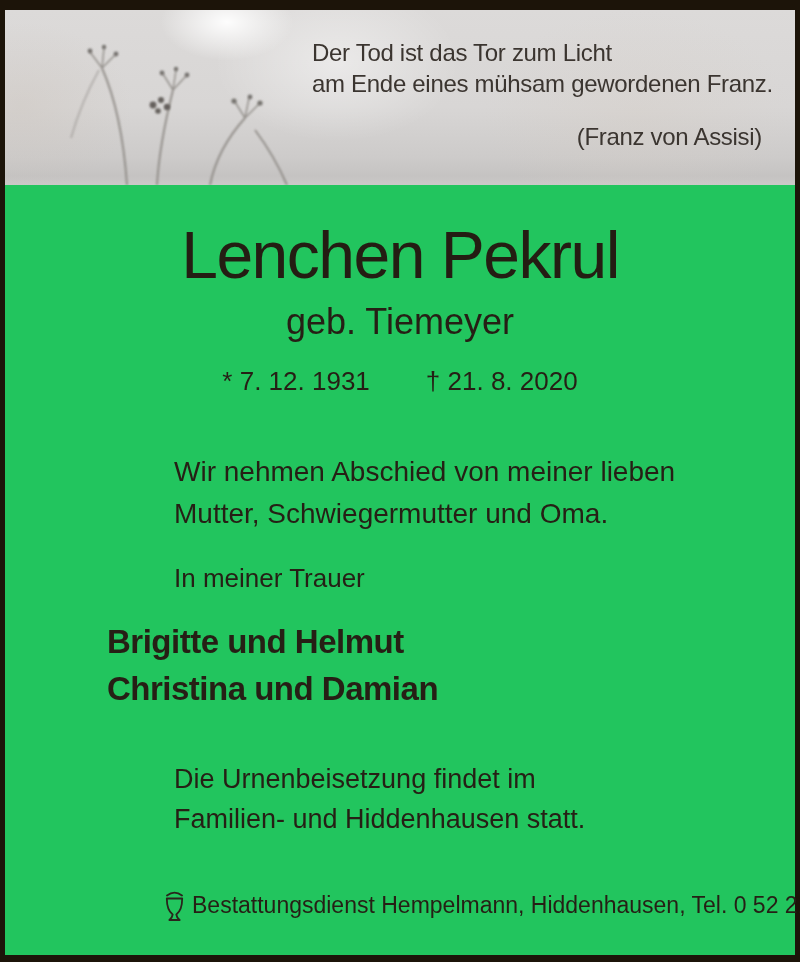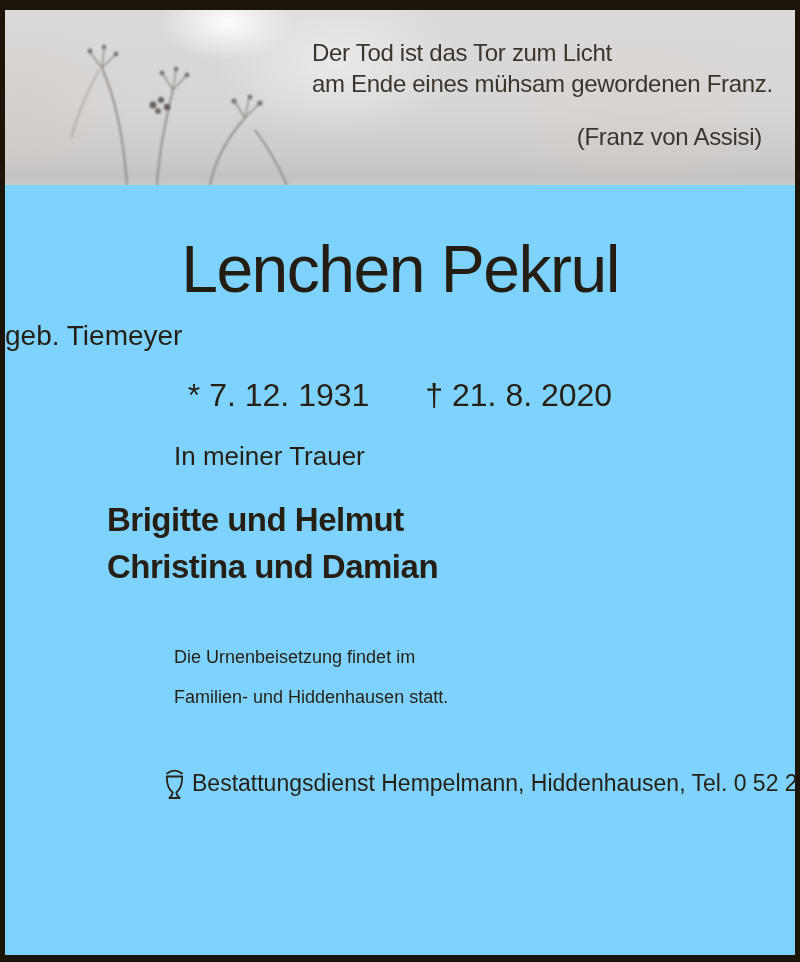--- a/index.html
+++ b/index.html
@@ -2,21 +2,21 @@
 <html lang="de"><head>
 <meta charset="utf-8">
 <style>
   * { margin: 0; padding: 0; box-sizing: border-box; }
   html, body { background: #ffffff; }
   body { width: 800px; height: 962px; overflow: hidden; }
 
   .page {
     width: 800px;
     height: 962px;
-    background: #7dd3fc;
+    background: #22c55e;
     border-style: solid;
     border-color: #1c1409;
     border-width: 10px 5px 7px 5px;
     font-family: "Liberation Sans", sans-serif;
     color: #261f15;
     position: relative;
   }
 
   
   .header {
@@ -48,41 +48,42 @@
     right: 33px;
     top: 113px;
     font-size: 24px;
     color: #3b3530;
     letter-spacing: -0.3px;
     white-space: nowrap;
     margin-left: 16px;
   }
 
   
-  .content { padding-top: 46px; }
+  .content { padding-top: 32px; }
 
   .name {
     text-align: center;
     font-size: 66px;
     line-height: 76px;
     font-weight: 400;
     letter-spacing: -1.5px;
     color: #241d13;
   }
   .maiden {
-    font-size: 28px;
+    text-align: center;
+    font-size: 36px;
     line-height: 34px;
     margin-top: 12px;
   }
   .dates {
     margin-top: 24px;
     display: flex;
     justify-content: center;
     gap: 56px;
-    font-size: 32px;
+    font-size: 26px;
     line-height: 36px;
   }
   .farewell {
     margin: 52px 60px 0 169px;
     font-size: 28px;
     line-height: 42px;
   }
   .mourning-intro {
     margin: 28px 60px 0 169px;
     font-size: 26px;
@@ -90,21 +91,21 @@
   }
   .mourners {
     margin: 25px 60px 0 102px;
     font-size: 33px;
     line-height: 47px;
     font-weight: 700;
     letter-spacing: -0.5px;
   }
   .burial {
     margin: 47px 60px 0 169px;
-    font-size: 18px;
+    font-size: 27px;
     line-height: 40px;
   }
   .footer {
     margin: 50px 20px 0 157px;
     display: flex;
     align-items: flex-end;
     gap: 5px;
     font-size: 23px;
     line-height: 27px;
     white-space: nowrap;
@@ -163,20 +164,24 @@
 
     <div class="name">Lenchen Pekrul</div>
 
     <div class="maiden">geb. Tiemeyer</div>
 
     <div class="dates">
       <span>* 7. 12. 1931</span>
       <span>† 21. 8. 2020</span>
     </div>
 
+    <div class="farewell">
+      <div>Wir nehmen Abschied von meiner lieben</div>
+      <div>Mutter, Schwiegermutter und Oma.</div>
+    </div>
 
     <div class="mourning-intro">In meiner Trauer</div>
 
     <div class="mourners">
       <div>Brigitte und Helmut</div>
       <div>Christina und Damian</div>
     </div>
 
     <div class="burial">
       <div>Die Urnenbeisetzung findet im</div>

